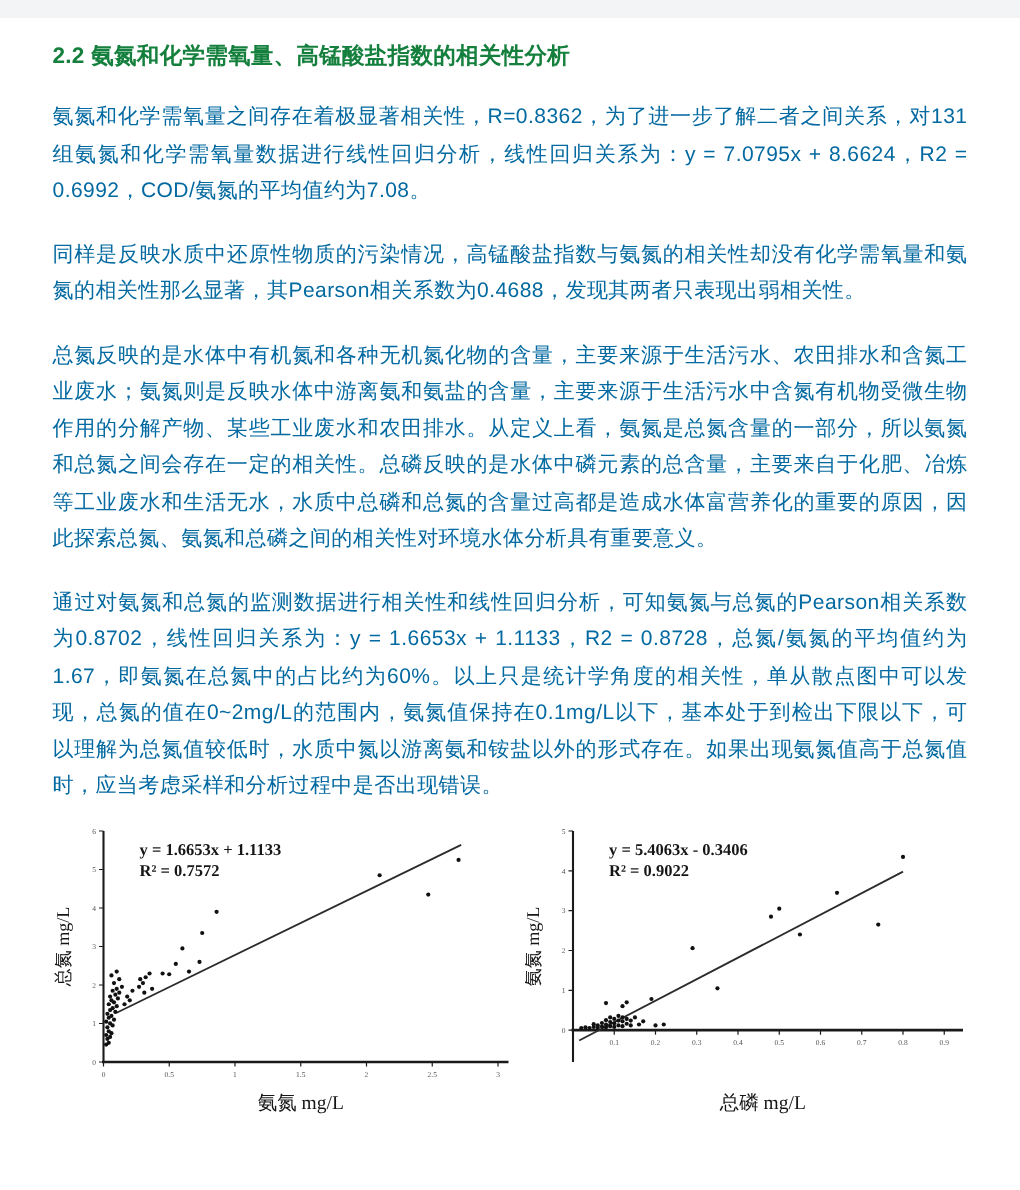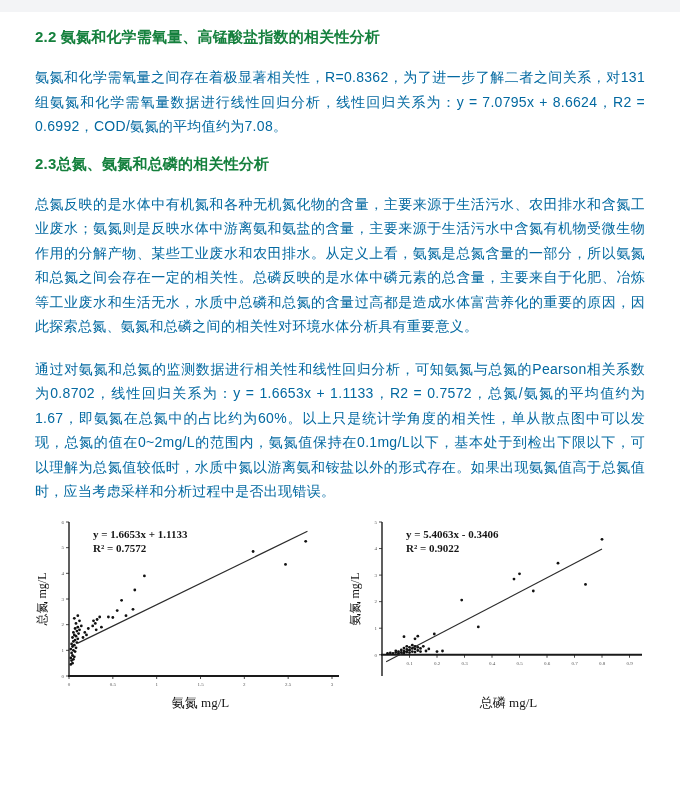--- a/index.html
+++ b/index.html
@@ -33,26 +33,26 @@
 <body>
 
 <div>
   <div class="top-strip"></div>
   <div class="content">
 
     <h2 class="section-heading">2.2 氨氮和化学需氧量、高锰酸盐指数的相关性分析</h2>
 
     <p class="body-para">氨氮和化学需氧量之间存在着极显著相关性，R=0.8362，为了进一步了解二者之间关系，对131组氨氮和化学需氧量数据进行线性回归分析，线性回归关系为：y = 7.0795x + 8.6624，R2 = 0.6992，COD/氨氮的平均值约为7.08。</p>
 
-
-    <h2 class="section-heading">2.3总氮、氨氮和总磷的相关性分析</h2>
+    <p class="body-para">同样是反映水质中还原性物质的污染情况，高锰酸盐指数与氨氮的相关性却没有化学需氧量和氨氮的相关性那么显著，其Pearson相关系数为0.4688，发现其两者只表现出弱相关性。</p>
+
 
     <p class="body-para">总氮反映的是水体中有机氮和各种无机氮化物的含量，主要来源于生活污水、农田排水和含氮工业废水；氨氮则是反映水体中游离氨和氨盐的含量，主要来源于生活污水中含氮有机物受微生物作用的分解产物、某些工业废水和农田排水。从定义上看，氨氮是总氮含量的一部分，所以氨氮和总氮之间会存在一定的相关性。总磷反映的是水体中磷元素的总含量，主要来自于化肥、冶炼等工业废水和生活无水，水质中总磷和总氮的含量过高都是造成水体富营养化的重要的原因，因此探索总氮、氨氮和总磷之间的相关性对环境水体分析具有重要意义。</p>
 
-    <p class="body-para">通过对氨氮和总氮的监测数据进行相关性和线性回归分析，可知氨氮与总氮的Pearson相关系数为0.8702，线性回归关系为：y = 1.6653x + 1.1133，R2 = 0.7572，总氮/氨氮的平均值约为1.67，即氨氮在总氮中的占比约为60%。以上只是统计学角度的相关性，单从散点图中可以发现，总氮的值在0~2mg/L的范围内，氨氮值保持在0.1mg/L以下，基本处于到检出下限以下，可以理解为总氮值较低时，水质中氮以游离氨和铵盐以外的形式存在。如果出现氨氮值高于总氮值时，应当考虑采样和分析过程中是否出现错误。</p>
+    <p class="body-para">通过对氨氮和总氮的监测数据进行相关性和线性回归分析，可知氨氮与总氮的Pearson相关系数为0.8702，线性回归关系为：y = 1.6653x + 1.1133，R2 = 0.8728，总氮/氨氮的平均值约为1.67，即氨氮在总氮中的占比约为60%。以上只是统计学角度的相关性，单从散点图中可以发现，总氮的值在0~2mg/L的范围内，氨氮值保持在0.1mg/L以下，基本处于到检出下限以下，可以理解为总氮值较低时，水质中氮以游离氨和铵盐以外的形式存在。如果出现氨氮值高于总氮值时，应当考虑采样和分析过程中是否出现错误。</p>
 
     <div class="figures-row">
       <div class="chart chart-0"><svg width="307" height="198" viewBox="0 0 307 198" font-family="'Liberation Serif','DejaVu Serif',serif">
             <line x1="34" y1="6" x2="34" y2="160" stroke="#1a1a1a" stroke-width="1.4"></line>
             <line x1="33" y1="160" x2="304" y2="160" stroke="#1a1a1a" stroke-width="1.8"></line>
             <line x1="34" y1="160" x2="34" y2="163" stroke="#1a1a1a" stroke-width="0.8"></line>
             <text x="34" y="170" font-size="5" fill="#555" text-anchor="middle">0</text>
             <line x1="77.83333333333333" y1="160" x2="77.83333333333333" y2="163" stroke="#1a1a1a" stroke-width="0.8"></line>
             <text x="77.83333333333333" y="170" font-size="5" fill="#555" text-anchor="middle">0.5</text>
             <line x1="121.66666666666666" y1="160" x2="121.66666666666666" y2="163" stroke="#1a1a1a" stroke-width="0.8"></line>

